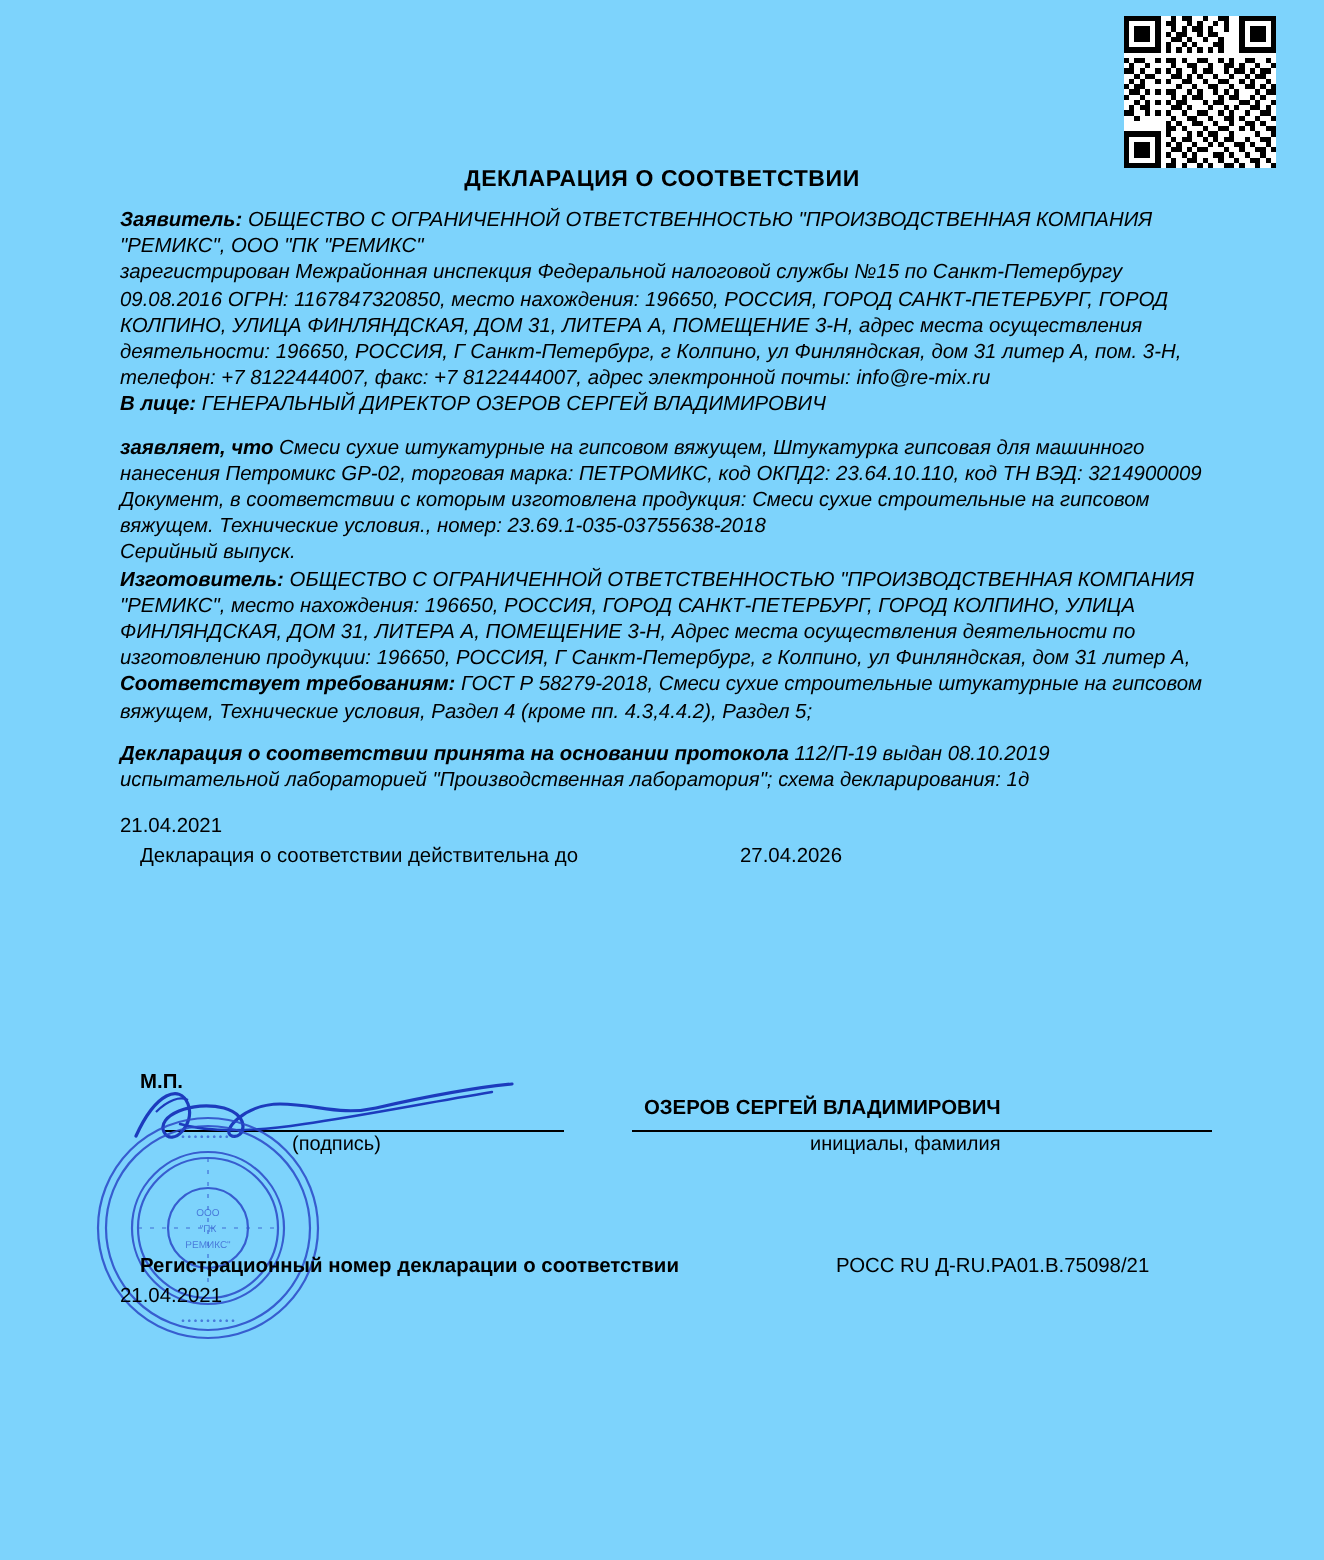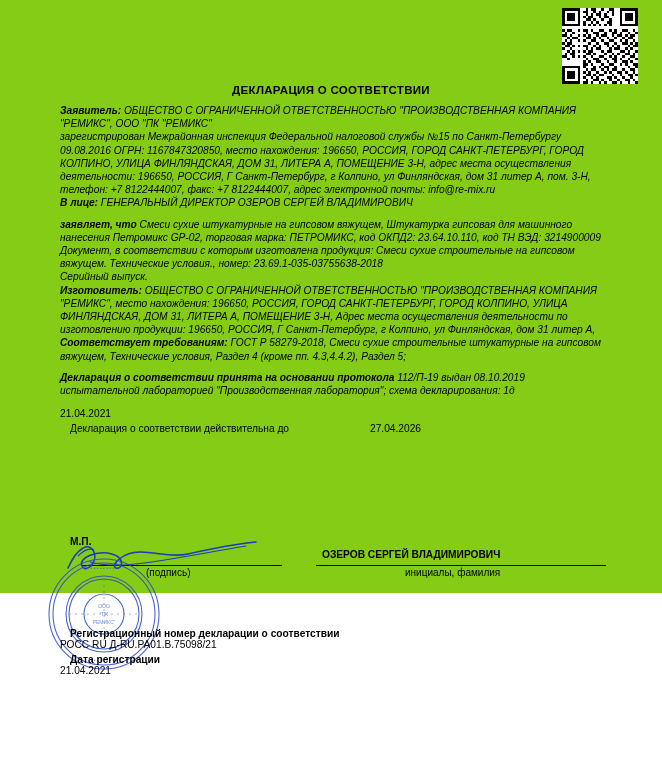--- a/index.html
+++ b/index.html
@@ -11,22 +11,22 @@
     width: 662px;
     height: 780px;
     font-family: "Liberation Sans", sans-serif;
     color: #000000;
     position: relative;
     overflow: hidden;
   }
   .page {
     position: relative;
     width: 662px;
-    height: 593px;
-    background: #84cc16;
+    height: 780px;
+    background: #7dd3fc;
   }
   
   .qr {
     position: absolute;
     top: 8px;
     right: 24px;
     width: 76px;
     height: 76px;
   }
   .qr canvas, .qr svg { display: block; }
@@ -156,21 +156,20 @@
   .reg-block {
     position: absolute;
     left: 60px;
     top: 624px;
     width: 546px;
   }
   .reg-row {
     display: flex;
     align-items: baseline;
     margin-top: 4px;
-    flex-direction: column;
   }
   .reg-label {
     width: 348px;
     padding-left: 10px;
     font-size: 10.2px;
     font-weight: bold;
   }
   .reg-value {
     font-size: 10.2px;
   }
@@ -520,18 +519,17 @@
     </svg>
   </div>
 
 
   <div class="reg-block">
     <div class="reg-row">
       <div class="reg-label">Регистрационный номер декларации о соответствии</div>
       <div class="reg-value">РОСС RU Д-RU.РА01.В.75098/21</div>
     </div>
     <div class="reg-row">
-      <div class="reg-label">Дата регистрации</div>
       <div class="reg-value">21.04.2021</div>
     </div>
   </div>
 
 </div>
 
 </body></html>

